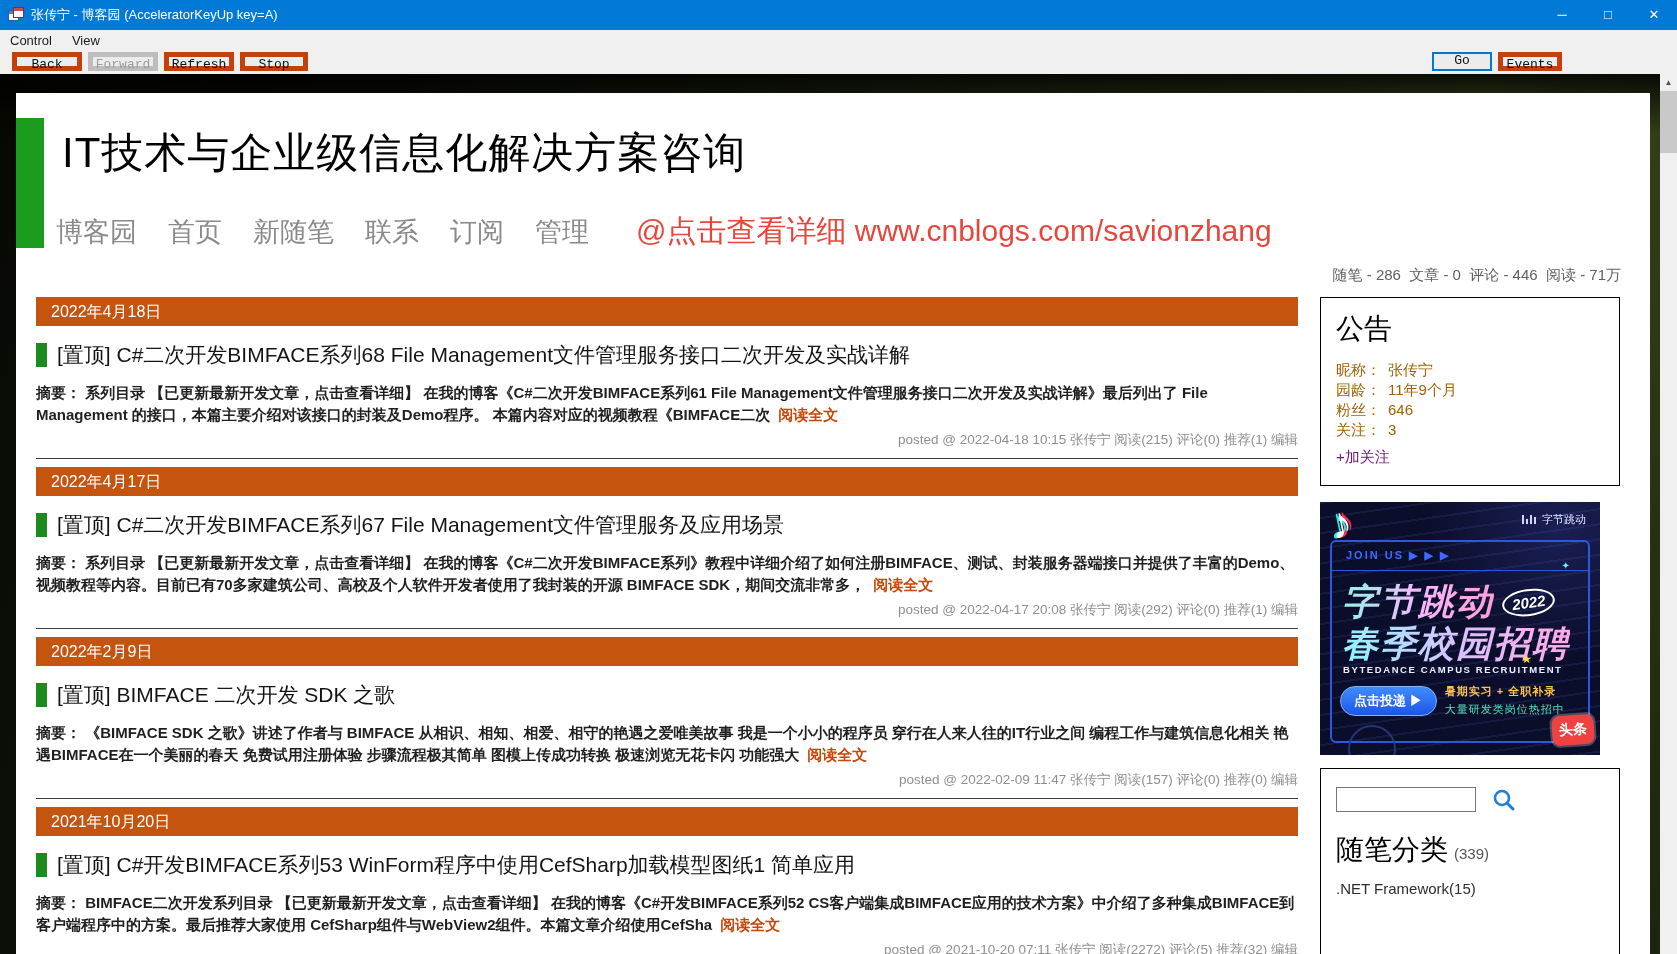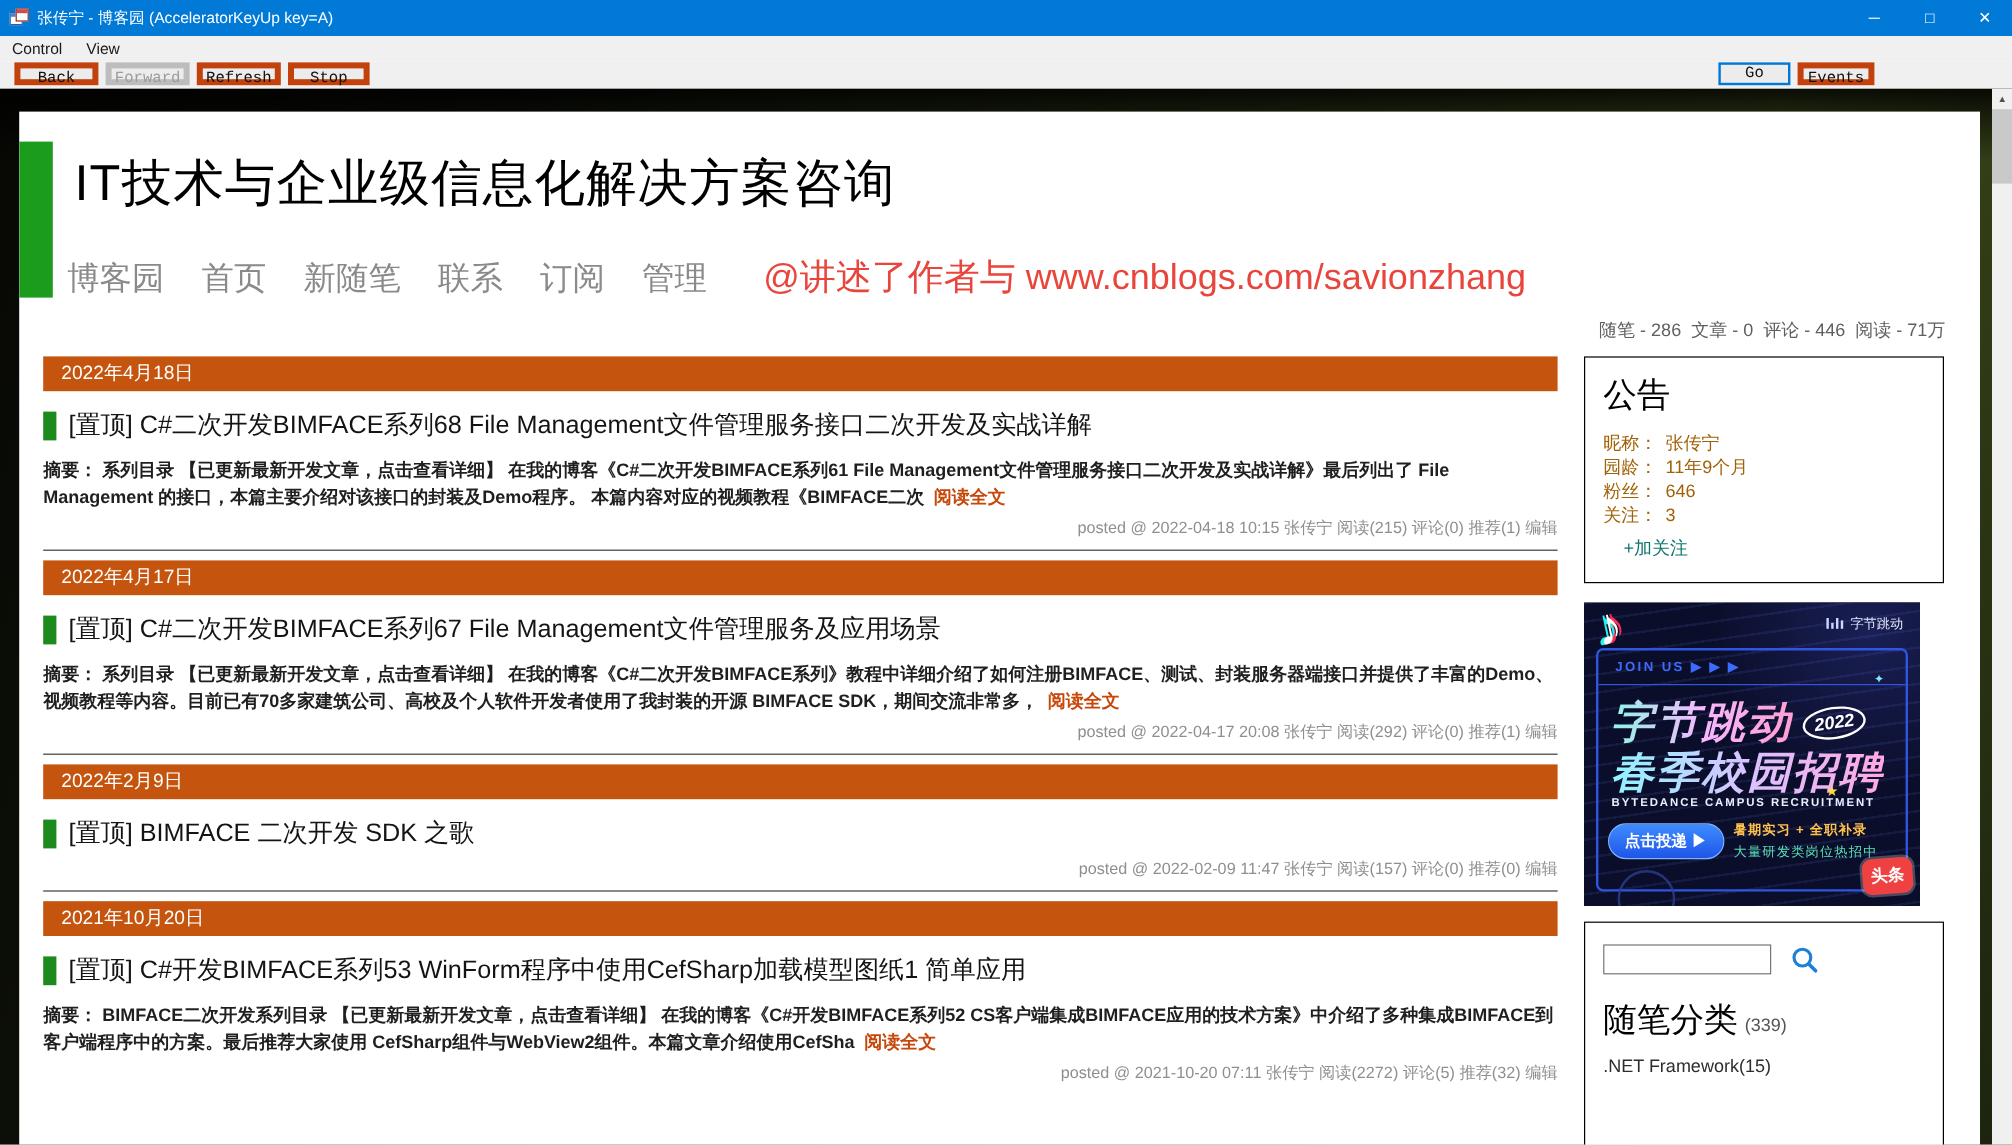--- a/index.html
+++ b/index.html
@@ -56,21 +56,21 @@
   .read-more { color:#c7480b; margin-left:8px; cursor:pointer; }
   .post-footer { margin-top:6px; text-align:right; font-size:13.5px; color:#8f8f8f; height:16px; line-height:16px; cursor:pointer; }
   .post-sep { border:none; border-top:1px solid #3c3c3c; margin:10px 0 8px 0; }
 
   
   .sidebar { position:absolute; left:1304px; top:204px; width:300px; }
   .sbox { border:1px solid #000; background:#fff; padding:12px 15px 18px 15px; }
   .sbox-title { font-size:28px; color:#000; margin:0 0 12px 0; }
   .ann-line { font-size:15px; color:#a16207; line-height:20px; }
   .ann-label { display:inline-block; min-width:52px; }
-  .follow-link { display:block; margin-top:8px; font-size:15px; color:#0f766e; cursor:pointer;margin-left:17px; }
+  .follow-link { display:block; margin-top:8px; font-size:15px; color:#701a75; cursor:pointer; }
 
   
   .ad { position:relative; margin-top:16px; width:280px; height:253px; overflow:hidden; cursor:pointer;
     background:
       repeating-linear-gradient(172deg, rgba(90,110,220,0.13) 0 2px, rgba(0,0,0,0) 2px 15px),
       radial-gradient(circle at 85% 10%, #1a1f55 0%, rgba(0,0,0,0) 40%),
       #0b0e2a; }
   .ad-frame { position:absolute; left:10px; right:10px; top:38px; bottom:12px; border:2px solid #2e56e0; border-radius:6px; }
   .ad-note { position:absolute; left:10px; top:-4px; font-size:44px; color:#fff; transform:rotate(-12deg);
     text-shadow:-3px 0 #25f4ee, 3px 0 #fe2c55; }
@@ -148,21 +148,21 @@
 
       <div class="green-bar"></div>
       <div class="blog-title">IT技术与企业级信息化解决方案咨询</div>
       <div class="nav-row">
         <span class="nav-link">博客园</span>
         <span class="nav-link">首页</span>
         <span class="nav-link">新随笔</span>
         <span class="nav-link">联系</span>
         <span class="nav-link">订阅</span>
         <span class="nav-link">管理</span>
-        <span class="handle">@讲述了作者与 www.cnblogs.com/savionzhang</span>
+        <span class="handle">@点击查看详细 www.cnblogs.com/savionzhang</span>
       </div>
       <div class="stats">随笔 - 286  文章 - 0  评论 - 446  阅读 - 71万</div>
 
       <div class="main">
 
         <div>
           <div class="post-date">2022年4月18日</div>
           <div class="post-title">
             <span class="bullet"></span>
             <span>[置顶] C#二次开发BIMFACE系列68 File Management文件管理服务接口二次开发及实战详解</span>
@@ -185,20 +185,23 @@
           </div>
           <div class="post-footer">posted @ 2022-04-17 20:08 张传宁 阅读(292) 评论(0) 推荐(1) 编辑</div>
           <hr class="post-sep">
         </div>
 
         <div>
           <div class="post-date">2022年2月9日</div>
           <div class="post-title">
             <span class="bullet"></span>
             <span>[置顶] BIMFACE 二次开发 SDK 之歌</span>
+          </div>
+          <div class="post-summary">
+            <span>摘要： 《BIMFACE SDK 之歌》讲述了作者与 BIMFACE 从相识、相知、相爱、相守的艳遇之爱唯美故事 我是一个小小的程序员 穿行在人来人往的IT行业之间 编程工作与建筑信息化相关 艳遇BIMFACE在一个美丽的春天 免费试用注册体验 步骤流程极其简单 图模上传成功转换 极速浏览无花卡闪 功能强大</span><span class="read-more">阅读全文</span>
           </div>
           <div class="post-footer">posted @ 2022-02-09 11:47 张传宁 阅读(157) 评论(0) 推荐(0) 编辑</div>
           <hr class="post-sep">
         </div>
 
         <div>
           <div class="post-date">2021年10月20日</div>
           <div class="post-title">
             <span class="bullet"></span>
             <span>[置顶] C#开发BIMFACE系列53 WinForm程序中使用CefSharp加载模型图纸1 简单应用</span>

